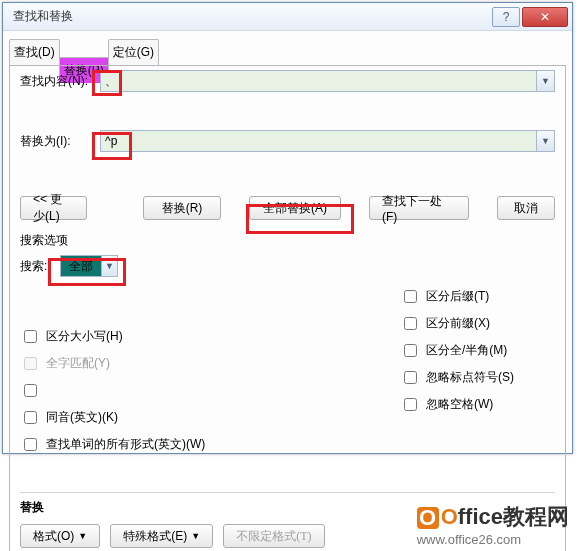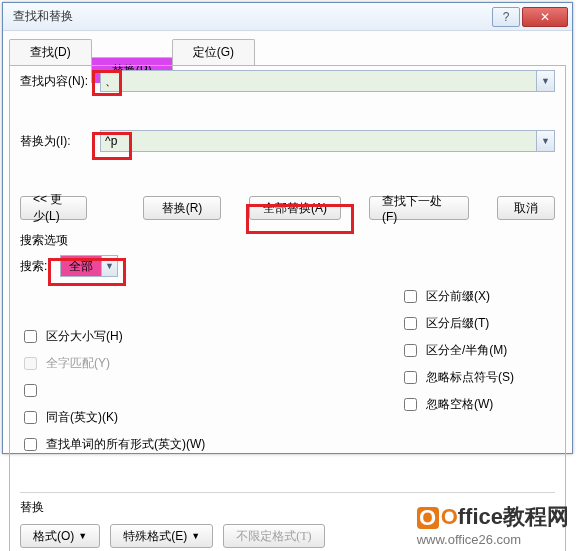--- a/index.html
+++ b/index.html
@@ -55,21 +55,21 @@
 .client {
   padding: 6px;
 }
 .tab-row {
   display:flex;
   align-items:flex-end;
   gap:0;
   margin-top: 2px;
 }
 .tab {
-  padding: 4px 20px;
+  padding: 4px 4px;
   border: 1px solid #b9b9b9;
   border-bottom: none;
   background: #f7f7f7;
   color: #000;
   border-radius: 2px 2px 0 0;
   margin-right: -1px;
 }
 .tab.active {
   background: #d946ef;
   position: relative;
@@ -133,21 +133,21 @@
 .btn.disabled { color:#a0a0a0;font-family:Liberation Serif, serif; }
 .section-label {
   margin: 4px 0 6px 0;
 }
 .search-row { display:flex; align-items:center; }
 .search-row .slbl { width: 40px; }
 .select {
   display:flex; align-items:center;
   height: 22px;
   border: 1px solid #a7b8cc;
-  background:#ec4899;
+  background:#0f766e;
 }
 .select .sv { padding: 0 8px; min-width:36px; }
 .select .sbtn {
   width: 16px; height: 20px;
   border-left: 1px solid #a7b8cc;
   background: linear-gradient(#f5f9fd,#dce6f1);
   display:flex; align-items:center; justify-content:center;
 }
 .chk-cols { display:flex; margin-top: 10px; }
 .chk-col1 { width: 380px; margin-top: 40px; }
@@ -264,43 +264,43 @@
               <span>同音(英文)(K)</span>
             </div>
             <div class="chk">
               <input type="checkbox" style="">
               <span>查找单词的所有形式(英文)(W)</span>
             </div>
           </div>
         <div class="chk-col2" id="col2">
             <div class="chk">
               <input type="checkbox" style="">
+              <span>区分后缀(T)</span>
+            </div>
+            <div class="chk">
+              <input type="checkbox" style="">
               <span>区分前缀(X)</span>
             </div>
             <div class="chk">
               <input type="checkbox" style="">
-              <span>区分后缀(T)</span>
-            </div>
-            <div class="chk">
-              <input type="checkbox" style="">
               <span>区分全/半角(M)</span>
             </div>
             <div class="chk">
               <input type="checkbox" style="">
               <span>忽略标点符号(S)</span>
             </div>
             <div class="chk">
               <input type="checkbox" style="">
               <span>忽略空格(W)</span>
             </div>
           </div>
       </div>
 
       <div class="bottom-sep"></div>
-      <div style="margin-bottom:8px;">替换</div>
+      <div style="margin-bottom:8px;font-weight:bold;">替换</div>
       <div class="bottom-btns">
         <div class="btn">
             <span>格式(O)</span>
             <span class="tri">▼</span>
           </div>
         <div class="btn">
             <span>特殊格式(E)</span>
             <span class="tri">▼</span>
           </div>
         <div class="btn disabled">不限定格式(T)</div>

